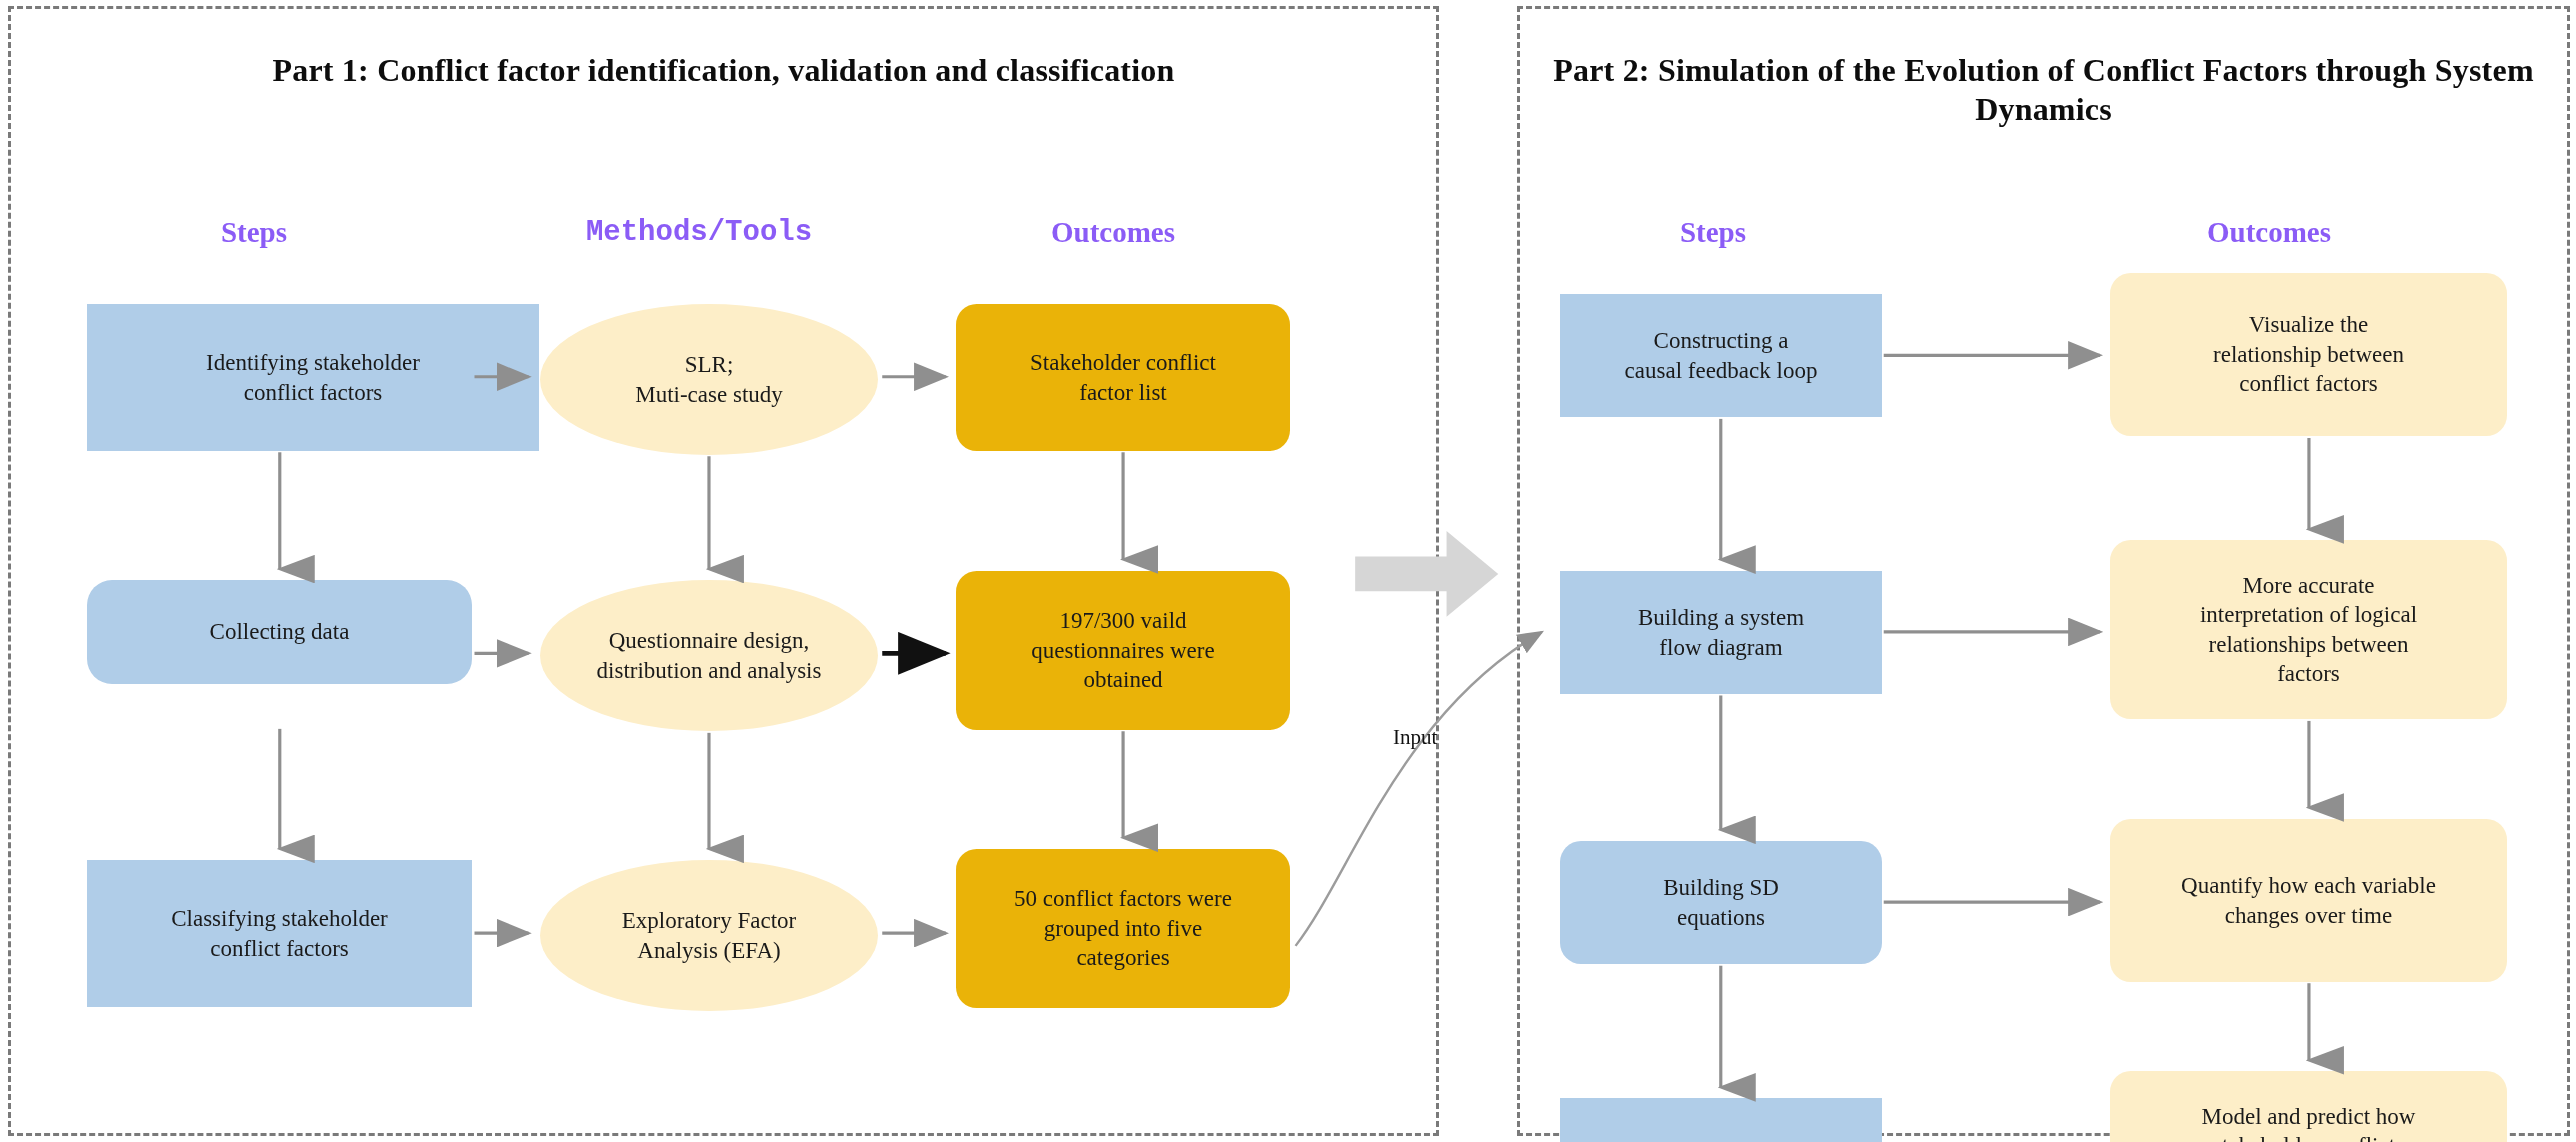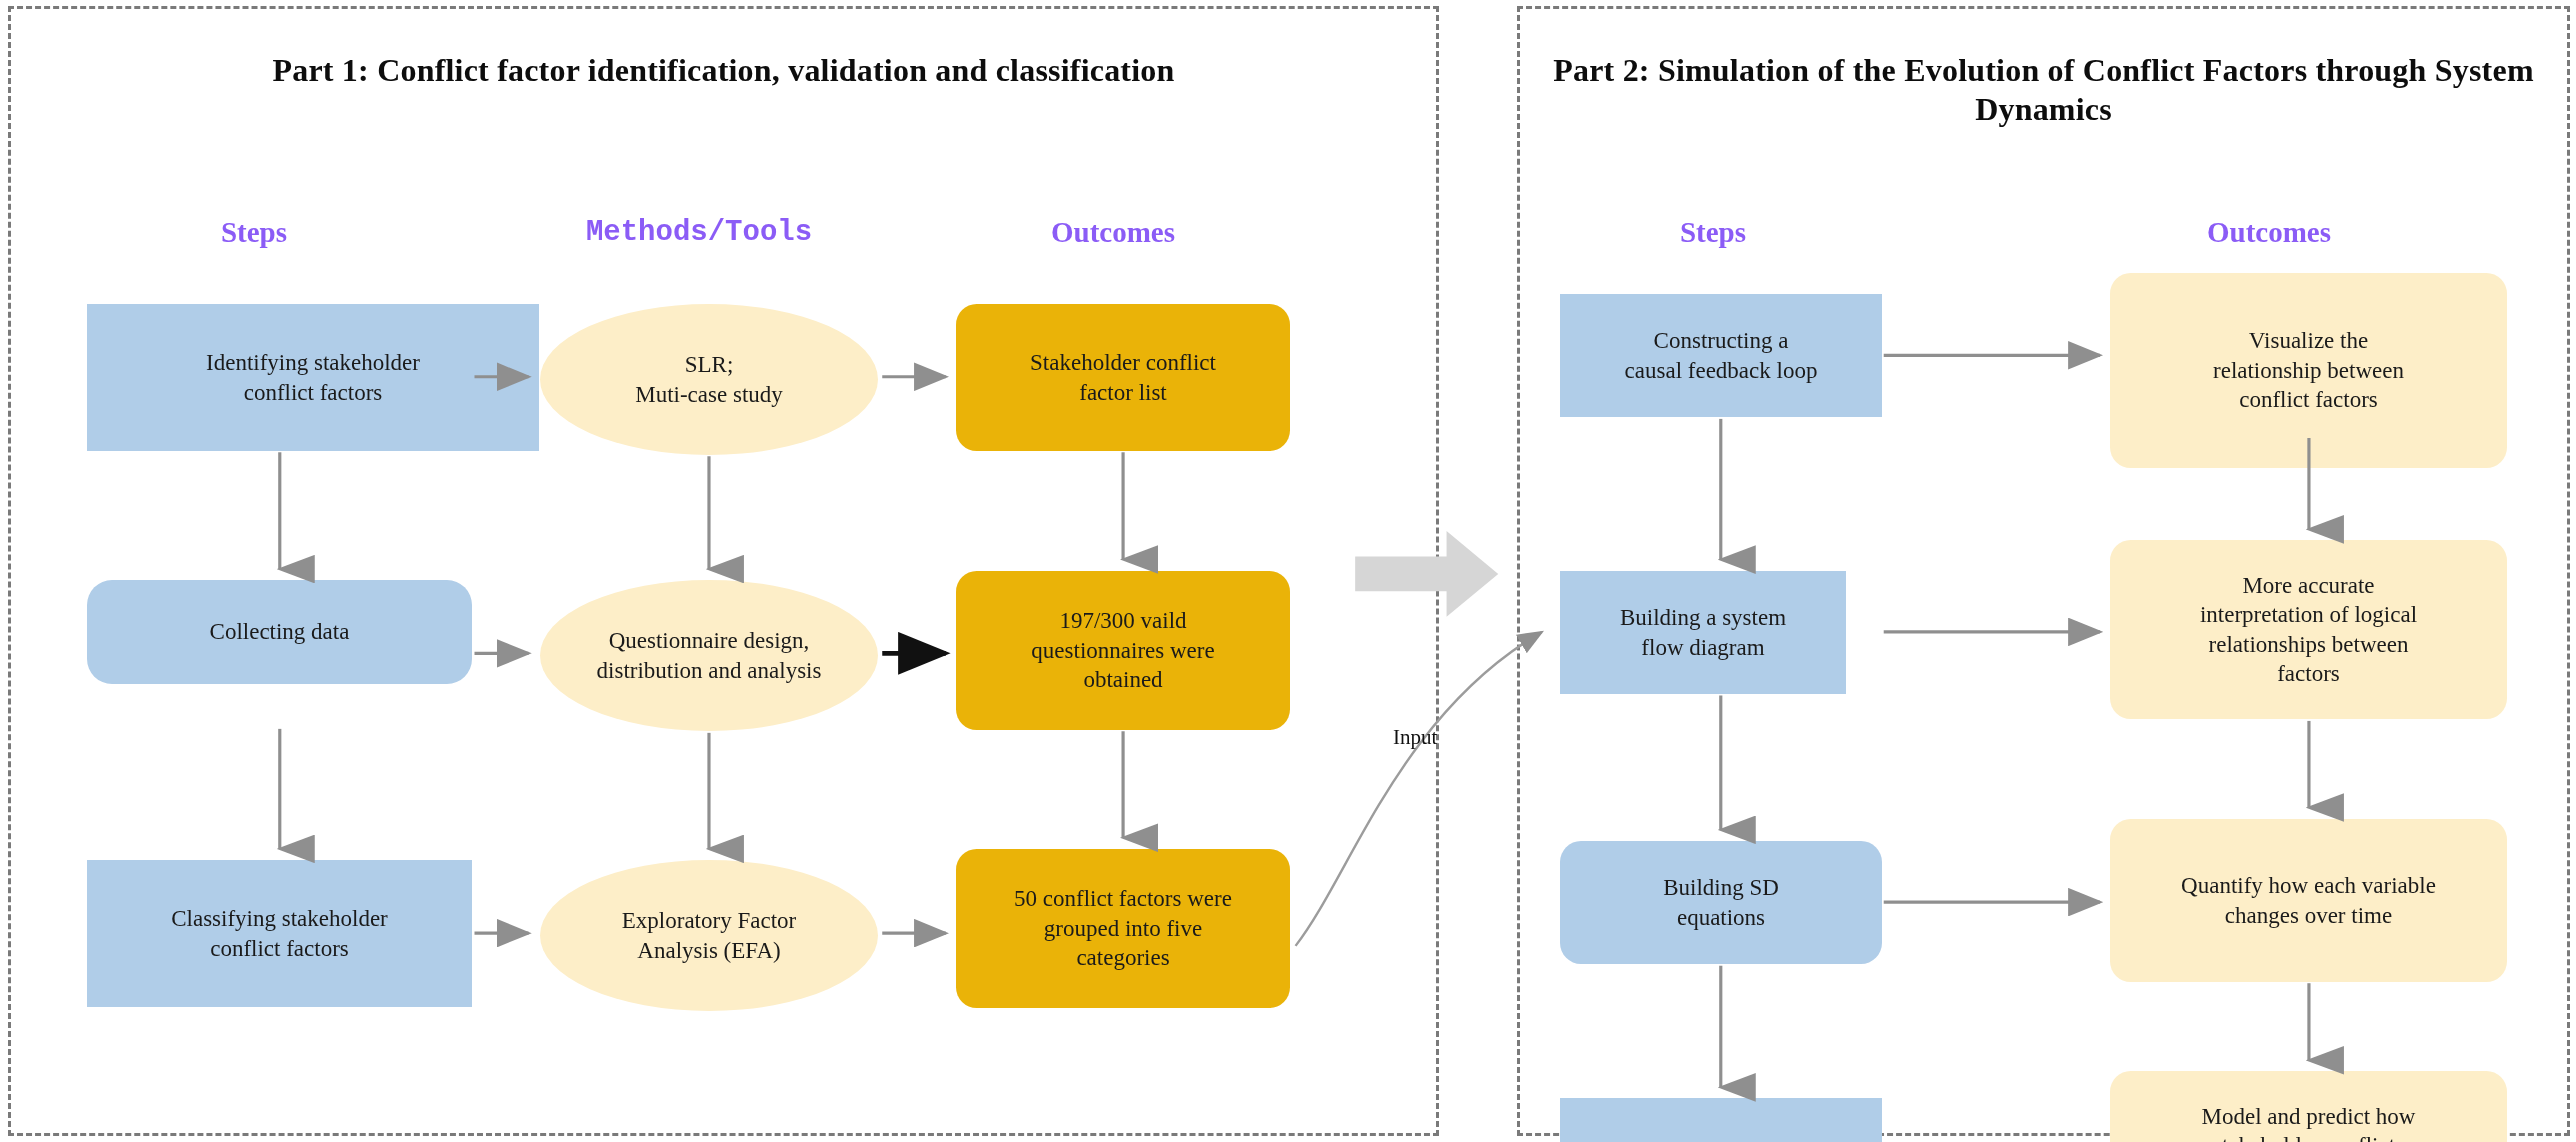--- a/index.html
+++ b/index.html
@@ -115,33 +115,33 @@
 <div class="panel-title" id="title-2" style="left:1517px;width:1053px;">Part 2: Simulation of the  Evolution of
 Conflict Factors through System Dynamics</div>
 
 <div class="col-head" style="left:1713px;top:216px;">Steps</div>
 <div class="col-head" style="left:2269px;top:216px;">Outcomes</div>
 
 <div class="node step-box" style="left:1560px;top:294px;width:322px;height:123px;">
   <span class="txt">Constructing a
 causal feedback loop</span>
 </div>
-<div class="node step-box" style="left:1560px;top:571px;width:286px;height:123px;">
+<div class="node step-box" style="left:1560px;top:571px;width:322px;height:123px;">
   <span class="txt">Building a system
 flow diagram</span>
 </div>
 <div class="node step-box" style="left:1560px;top:841px;width:322px;height:123px;border-radius:21px;">
   <span class="txt">Building SD
 equations</span>
 </div>
 <div class="node step-box" style="left:1560px;top:1098px;width:322px;height:123px;">
   
 </div>
 
-<div class="node out-yellow" style="left:2110px;top:273px;width:397px;height:195px;">
+<div class="node out-yellow" style="left:2110px;top:273px;width:397px;height:163px;">
   <span class="txt">Visualize the
 relationship between
 conflict factors</span>
 </div>
 <div class="node out-yellow" style="left:2110px;top:540px;width:397px;height:179px;">
   <span class="txt">More accurate
 interpretation of logical
 relationships between
 factors</span>
 </div>

